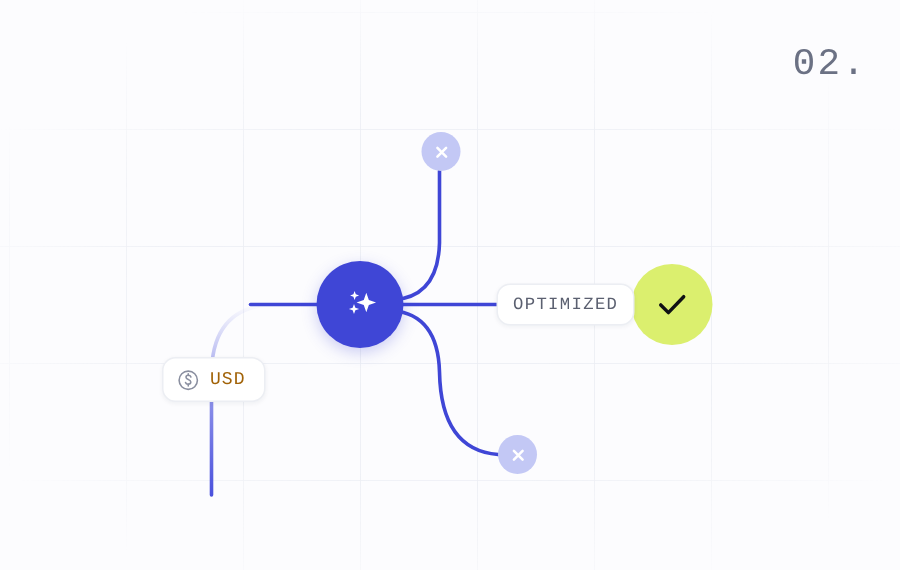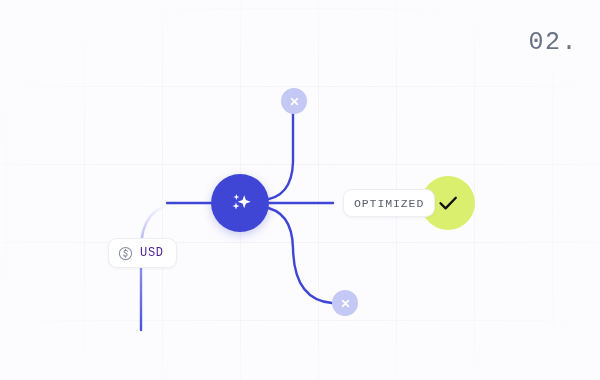--- a/index.html
+++ b/index.html
@@ -77,32 +77,31 @@
     font-family: "Liberation Mono", "DejaVu Sans Mono", monospace;
     color: #5b6070;
   }
   .badge-optimized {
     left: 331px;
     top: 189px;
     height: 28px;
     padding: 0 10px;
     font-size: 11.5px;
     letter-spacing: 0.9px;
-    margin-left: 12px;
   }
   .badge-usd {
     left: 108px;
     top: 238px;
     height: 30px;
     padding: 0 12px 0 9px;
     font-size: 12px;
     letter-spacing: 0.7px;
     gap: 7px;
   }
-  .badge-usd .badge-label { color: #4c1d95; }
+  .badge-usd .badge-label { color: #a16207; }
 
   
   .step-label {
     position: absolute;
     right: 22px;
     top: 28px;
     font-family: "Liberation Mono", "DejaVu Sans Mono", monospace;
     font-size: 25px;
     letter-spacing: 1.5px;
     color: #6b7184;

